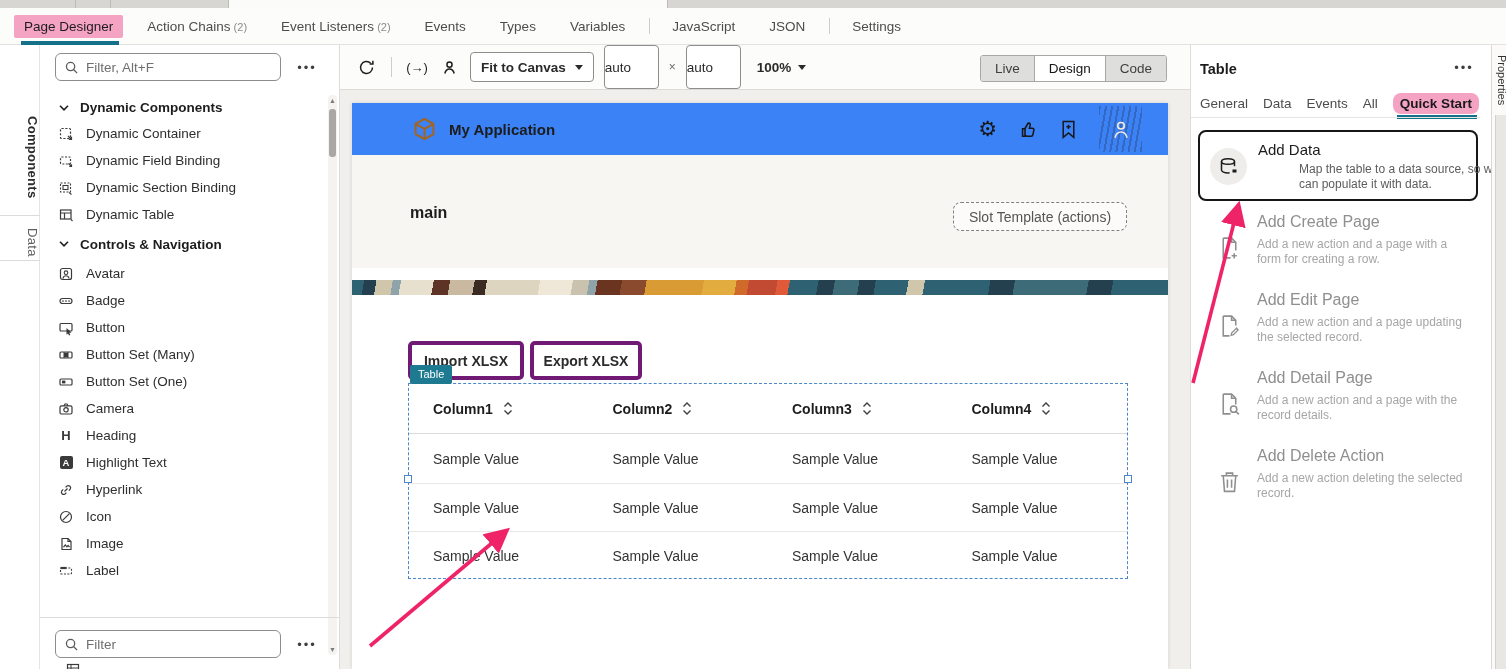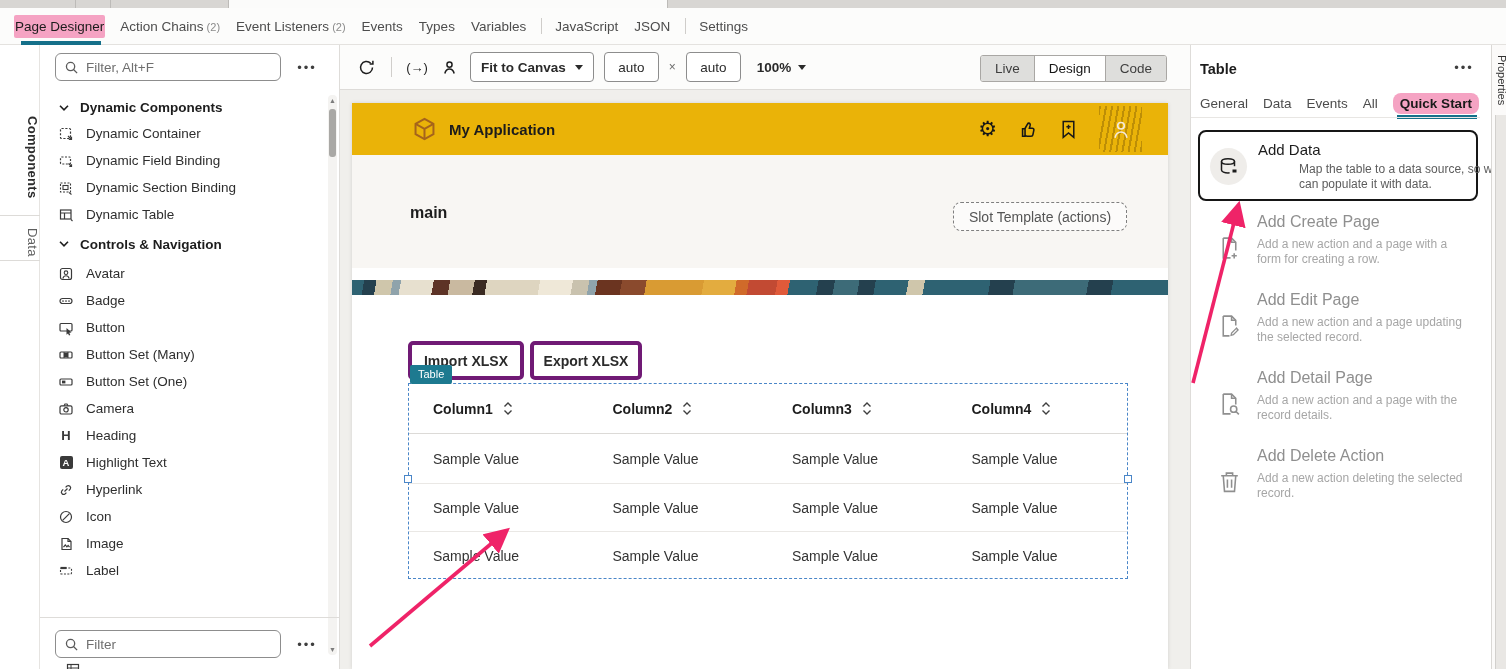--- a/index.html
+++ b/index.html
@@ -9,21 +9,21 @@
   svg { display:block; }
 
   
   .topstrip { left:0; top:0; width:1506px; height:8px; background:#d8d6d3; }
   .topstrip .seg { position:absolute; top:0; height:8px; }
   .topstrip .white { left:228px; width:440px; background:#fbfbfa; border-left:1px solid #bdbbb8; border-right:1px solid #bdbbb8; }
   .topstrip .vline { width:1px; background:#bdbbb8; }
 
   
   .tabbar { left:0; top:8px; width:1506px; height:37px; background:#fcfcfb; border-bottom:1px solid #e4e2df; display:flex; align-items:center; padding-left:14px; }
-  .tab { position:relative; font-size:13.5px; color:#4d4d4d; padding:4px 1px; margin-right:14px; white-space:nowrap; cursor:default; }
+  .tab { position:relative; font-size:13.5px; color:#4d4d4d; padding:4px 10px; margin-right:14px; white-space:nowrap; cursor:default; }
   .tab .cnt { font-size:11px; color:#8b8b8b; margin-left:3px; }
   .tab.active { background:var(--pink); color:#1c1c1c; border-radius:2px; }
   .tab.active .underline { position:absolute; left:7px; right:4px; bottom:-7px; height:4px; background:var(--teal); }
   .tabsep { width:1px; height:16px; background:#cfcdca; margin:0 12px 0 0; }
 
   
   .leftrail { left:0; top:45px; width:40px; height:624px; background:#fff; border-right:1px solid #e6e4e1; }
   .vtab { writing-mode:vertical-rl; font-size:13px; letter-spacing:.3px; position:absolute; left:0; width:40px; text-align:center; }
   .vtab.comp { top:52px; height:120px; color:#2c2c2c; font-weight:600; }
   .vtab.data { top:170px; height:46px; color:#5e5e5e; border-top:1px solid #dddbd8; border-bottom:1px solid #dddbd8; padding-top:8px; }
@@ -49,31 +49,31 @@
   .bfilter-row { top:585px; }
   .partialrow { position:absolute; left:25px; top:617px; height:7px; overflow:hidden; display:flex; gap:12px; align-items:flex-start; }
 
   
   .canvasregion { left:340px; top:45px; width:850px; height:624px; background:#f0efec; }
   .ctoolbar { position:absolute; left:0; top:0; width:850px; height:45px; background:#fcfcfb; border-bottom:1px solid #dddbd8; display:flex; align-items:center; padding-left:15px; gap:10px; }
   .tbicon { width:22px; height:22px; display:flex; align-items:center; justify-content:center; cursor:pointer; color:#1d1d1d; }
   .tbsep { width:1px; height:20px; background:#d0cecb; margin:0 4px; }
   .ddown { height:30px; border:1px solid #8d8d8d; border-radius:4px; background:#fff; display:flex; align-items:center; gap:9px; padding:0 10px; font-size:13.5px; font-weight:600; color:#2a2a2a; cursor:pointer; }
   .caret { width:0; height:0; border-left:4.5px solid transparent; border-right:4.5px solid transparent; border-top:5.5px solid #2a2a2a; }
-  .numin { width:55px; height:30px; border:1px solid #8d8d8d; border-radius:4px; text-align:center; font-size:13.5px; color:#2a2a2a; font-family:inherit; background:#fff; }
+  .numin { width:55px; height:44px; border:1px solid #8d8d8d; border-radius:4px; text-align:left; font-size:13.5px; color:#2a2a2a; font-family:inherit; background:#fff; }
   .times { color:#6b6b6b; font-size:12px; }
   .zoomsel { display:flex; align-items:center; gap:7px; font-size:13.5px; font-weight:600; color:#2a2a2a; margin-left:6px; cursor:pointer; }
   .modes { position:absolute; right:23px; top:10px; display:flex; border:1px solid #a9a7a4; border-radius:3px; overflow:hidden; }
   .mode { padding:5px 14px; font-size:13.5px; color:#3e3e3e; background:#dededc; border-right:1px solid #a9a7a4; cursor:pointer; }
   .mode:last-child { border-right:none; }
   .mode.active { background:#fff; color:#151515; }
 
   
   .page { position:absolute; left:12px; top:58px; width:816px; height:566px; background:#fff; box-shadow:0 0 4px rgba(0,0,0,.12); }
-  .appheader { position:absolute; left:0; top:0; width:816px; height:52px; background:#eab308; display:flex; align-items:center; }
+  .appheader { position:absolute; left:0; top:0; width:816px; height:52px; background:#3b82f6; display:flex; align-items:center; }
   .apptitle { font-size:15px; font-weight:700; color:#1c1c1c; margin-left:12px; }
   .hicons { position:absolute; right:26px; display:flex; align-items:center; gap:22px; }
   .gear { font-family:"DejaVu Sans",sans-serif; font-size:21px; color:#171717; line-height:1; }
   .avatarbox { width:43px; height:46px; border-radius:6px; overflow:hidden;
      background:linear-gradient(104deg,#6e3f26,#8a5533 28%,#5c316 52%,#8a5533 76%,#66381f);
      display:flex; align-items:center; justify-content:center; }
   .avatarbox .grain { position:absolute; width:43px; height:46px;
      background:repeating-linear-gradient(100deg, rgba(30,10,0,.22) 0 2px, transparent 2px 6px); }
   .psection { position:absolute; left:0; top:52px; width:816px; height:113px; background:#f8f6f3; }
   .mainhead { position:absolute; left:58px; top:49px; font-size:16px; font-weight:700; color:#1c1c1c; }

